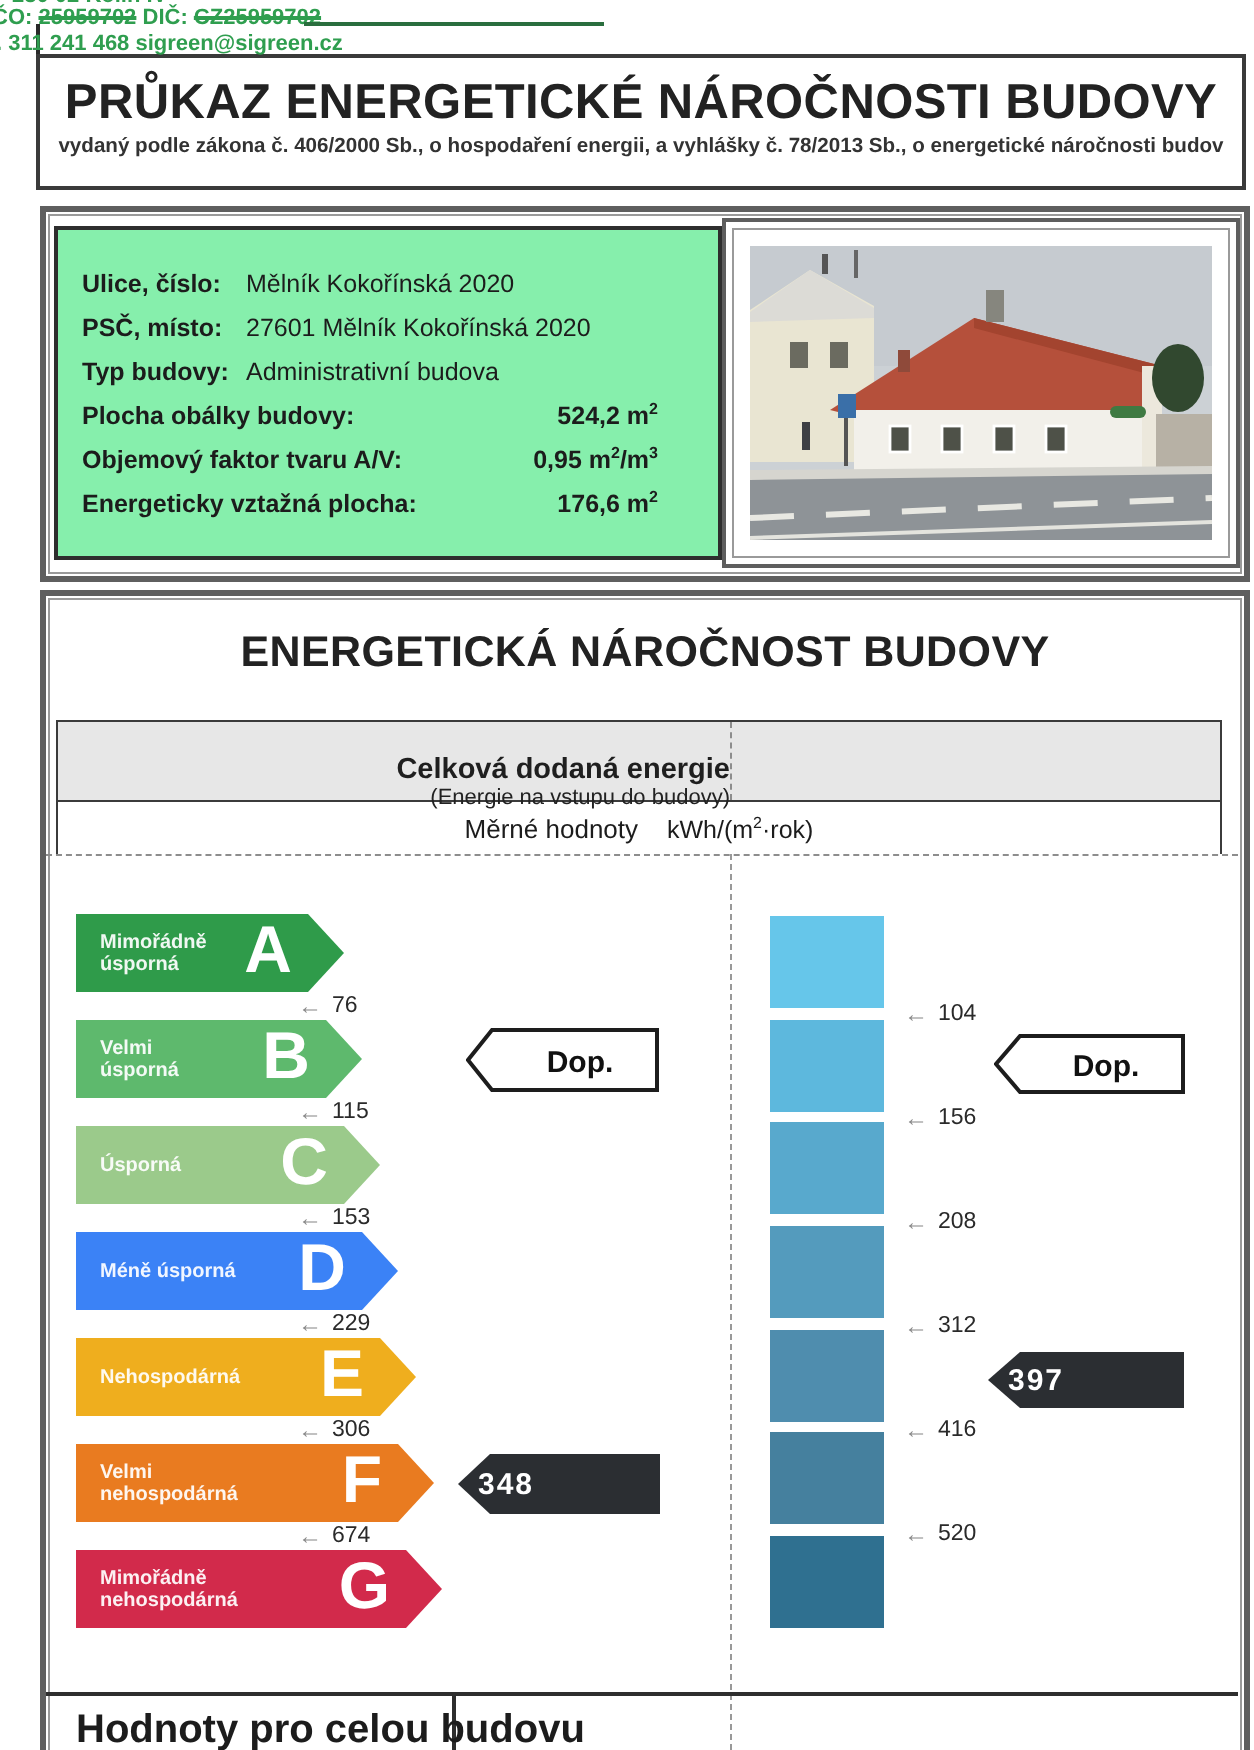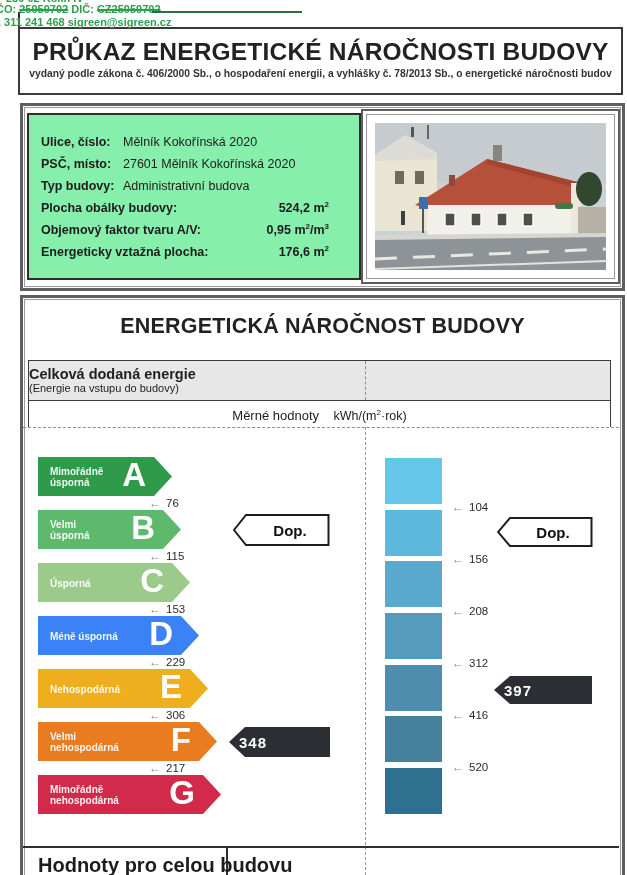--- a/index.html
+++ b/index.html
@@ -40,21 +40,21 @@
                display:flex;align-items:center;justify-content:center;background:#fff;}
   .photo-inner svg{display:block;}
 
   
   .section3{position:absolute;left:20px;top:295px;width:599px;height:600px;
             border:3px solid #5f5f5f;box-shadow:inset 0 0 0 1px #fff,inset 0 0 0 2px #9a9a9a;background:#fff;}
   .s3-title{position:absolute;left:0;top:16px;width:100%;text-align:center;
             font-size:21.5px;font-weight:bold;color:#222;letter-spacing:.2px;}
   .hdr-table{position:absolute;left:5px;top:62px;width:583px;height:41px;
              border:1px solid #3b3b3b;display:flex;background:#e7e7e7;box-sizing:border-box;}
-  .hdr-cell{padding-top:5px;text-align:left;box-sizing:border-box;}
+  .hdr-cell{padding-top:16px;text-align:right;box-sizing:border-box;}
   .hdr-cell.left{width:337px;border-right:1px dashed #8d8d8d;}
   .hdr-cell.right{flex:1;}
   .hdr-cell .t{font-size:14.5px;font-weight:bold;color:#1f1f1f;}
   .hdr-cell .s{font-size:11px;color:#222;}
   .units-row{position:absolute;left:5px;top:103px;width:583px;height:26px;box-sizing:border-box;
              border-left:1px solid #3b3b3b;border-right:1px solid #3b3b3b;
              text-align:center;padding-top:5px;}
   .units-row .ul{font-size:13px;font-weight:normal;}
   .units-row .uu{font-size:12.5px;margin-left:10px;}
   .dash-h{position:absolute;left:0;top:129px;width:596px;border-top:1.5px dashed #8d8d8d;}
@@ -262,21 +262,21 @@
     <div class="tick" style="left:126px;top:357px;">
       <span class="tick-arrow">←</span>
       <span class="tick-num">229</span>
       </div>
     <div class="tick" style="left:126px;top:410px;">
       <span class="tick-arrow">←</span>
       <span class="tick-num">306</span>
       </div>
     <div class="tick" style="left:126px;top:463px;">
       <span class="tick-arrow">←</span>
-      <span class="tick-num">217</span>
+      <span class="tick-num">674</span>
       </div>
 
     <svg class="dop" style="left:210px;top:216px;" width="97" height="32">
       <polygon points="13,1 95.5,1 95.5,31 13,31 1,16" fill="#ffffff" stroke="#1d1d1d" stroke-width="2"></polygon>
       <text x="57" y="22" text-anchor="middle" font-size="15" font-weight="bold" fill="#111">Dop.</text>
     </svg>
     <div class="val-arrow" style="left: 206px; top: 429px; width: 101px; height: 30px; background: rgb(43, 46, 50);">
       <span>348</span>
     </div>
 

